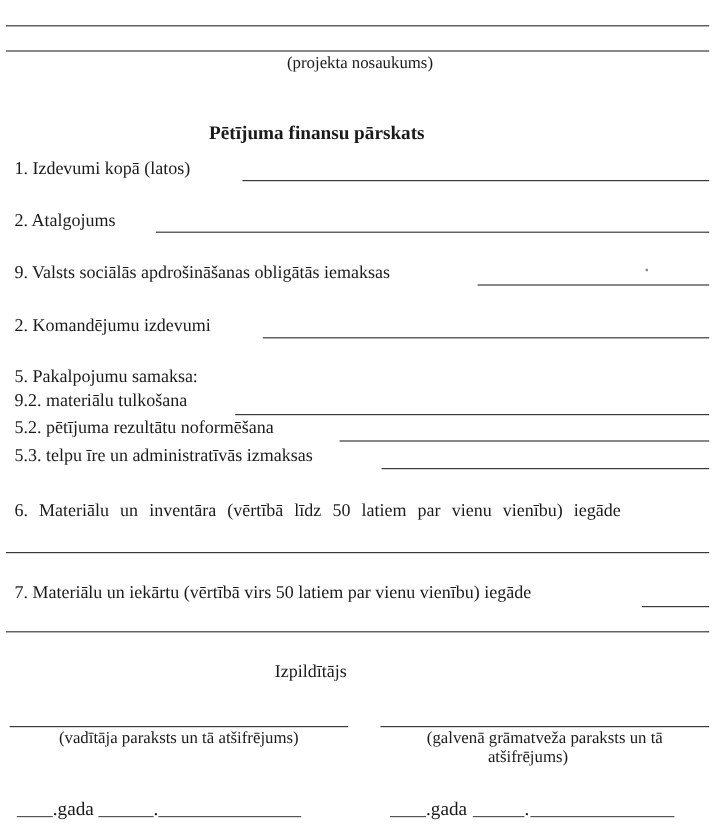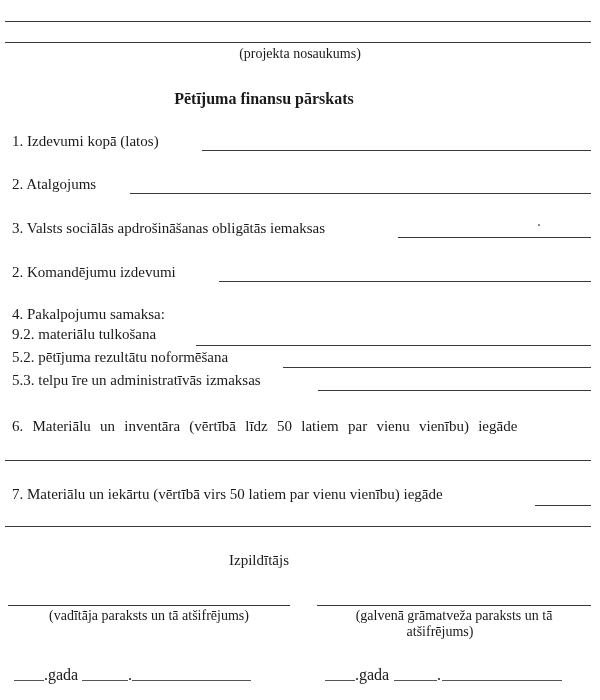--- a/index.html
+++ b/index.html
@@ -17,36 +17,36 @@
   .dateline { position: absolute; font-size: 16px; line-height: 15px; }
   .blank { position: absolute; height: 0; border-top: 1.2px solid #555; }
 </style>
 </head>
 <body>
 
 <div class="rule" style="left:5px; top:21px; width:586px;"></div>
 <div class="rule" style="left:5px; top:42px; width:586px;"></div>
 <div class="small center" style="left:0; width:600px; top:46px;">(projekta nosaukums)</div>
 
-<div class="txt center title" style="left:0; width:528px; top:90px;">Pētījuma finansu pārskats</div>
+<div class="txt center title" style="left:0; width:528px; top:103px;">Pētījuma finansu pārskats</div>
 
 <div class="txt" style="left:12px; top:132px;">1. Izdevumi kopā (latos)</div>
 <div class="rule" style="left:202px; top:150px; width:389px;"></div>
 
 <div class="txt" style="left:12px; top:175px;">2. Atalgojums</div>
 <div class="rule" style="left:130px; top:193px; width:461px;"></div>
 
-<div class="txt" style="left:12px; top:219px;">3. Valsts sociālās apdrošināšanas obligātās iemaksas</div>
+<div class="txt" style="left:12px; top:219px;">9. Valsts sociālās apdrošināšanas obligātās iemaksas</div>
 <div class="rule" style="left:398px; top:237px; width:193px;"></div>
 <div class="speck" style="left:538px; top:224px;"></div>
 
 <div class="txt" style="left:12px; top:263px;">2. Komandējumu izdevumi</div>
 <div class="rule" style="left:219px; top:281px; width:372px;"></div>
 
-<div class="txt" style="left:12px; top:305px;">4. Pakalpojumu samaksa:</div>
+<div class="txt" style="left:12px; top:305px;">5. Pakalpojumu samaksa:</div>
 
 <div class="txt" style="left:12px; top:325px;">9.2. materiālu tulkošana</div>
 <div class="rule" style="left:196px; top:345px; width:395px;"></div>
 
 <div class="txt" style="left:12px; top:348px;">5.2. pētījuma rezultātu noformēšana</div>
 <div class="rule" style="left:283px; top:367px; width:308px;"></div>
 
 <div class="txt" style="left:12px; top:371px;">5.3. telpu īre un administratīvās izmaksas</div>
 <div class="rule" style="left:318px; top:390px; width:273px;"></div>
 

